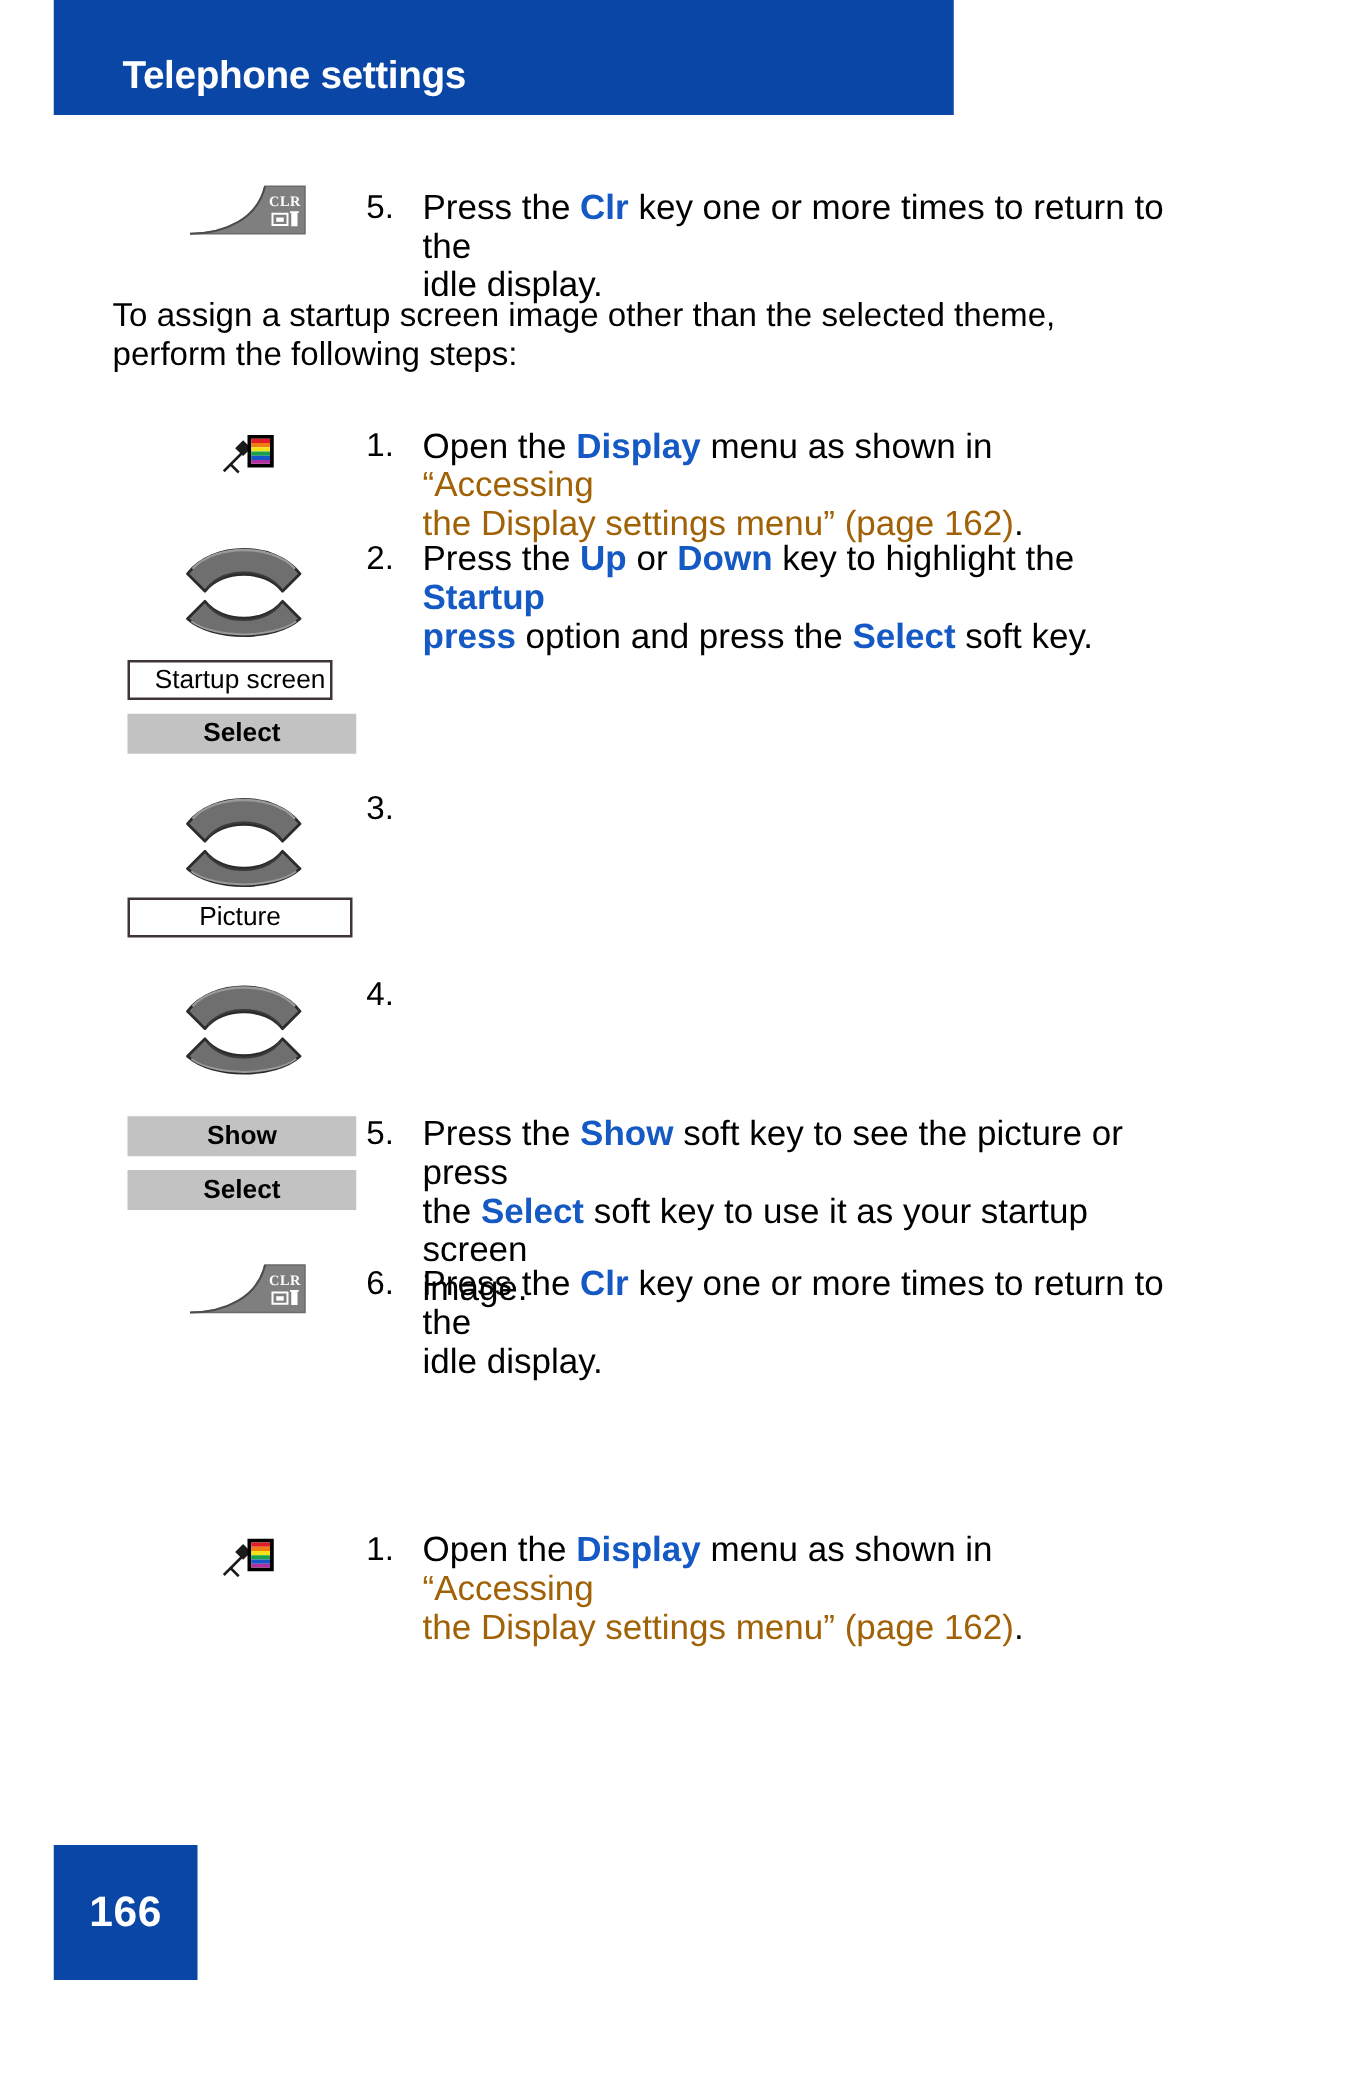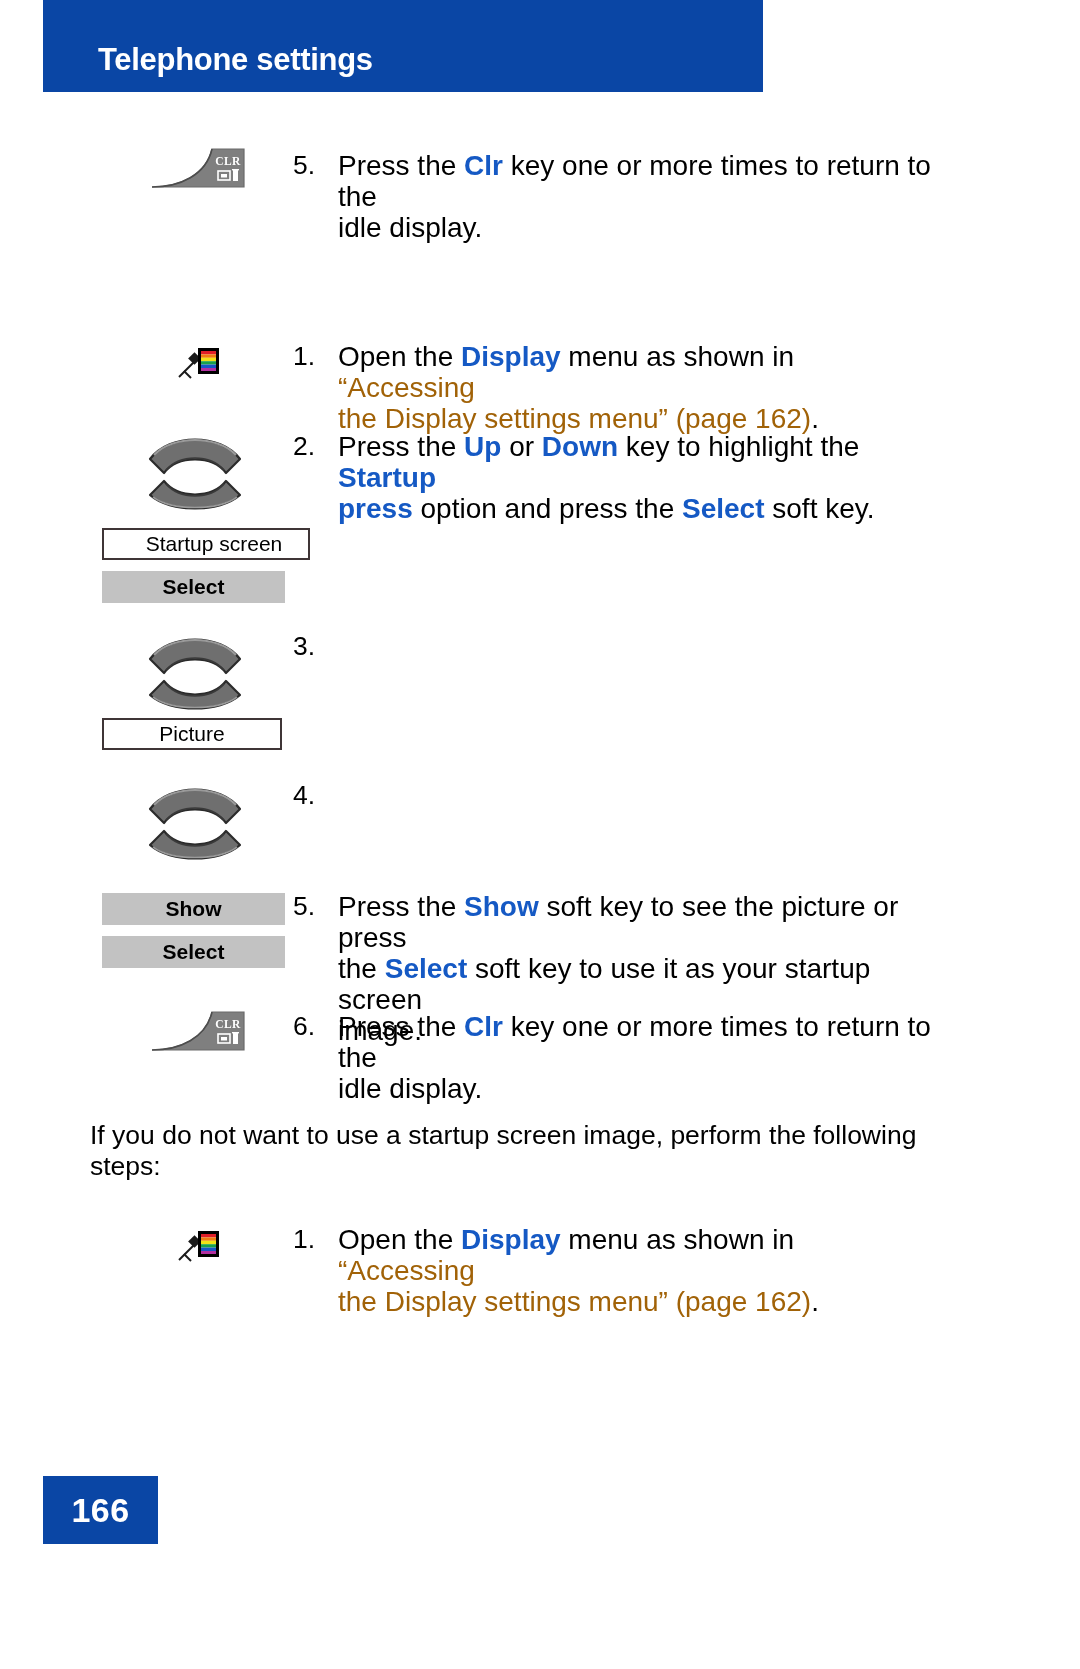--- a/index.html
+++ b/index.html
@@ -77,21 +77,21 @@
     box-sizing:border-box;
     background:#c2c2c2;
     height:32px;
     display:flex;align-items:center;justify-content:center;
     font-size:21px;font-weight:bold;color:#000;
     font-family:"Liberation Sans", sans-serif;
   }
 
   
   .page-num-box{
-    position:absolute;left:43px;top:1476px;width:115px;height:68px;
+    position:absolute;left:43px;top:1476px;width:115px;height:108px;
     background:#0a46a5;
     display:flex;align-items:center;justify-content:center;
   }
   .page-num{
     color:#ffffff;font-size:34px;font-weight:bold;
     letter-spacing:0.5px;
     font-family:"Liberation Sans", sans-serif;
   }
 </style>
 </head>
@@ -115,20 +115,21 @@
         <rect x="82" y="24" width="7" height="1.4" fill="#ffffff"></rect>
       </g>
     </svg>
   </div>
   <div class="step-num" style="left:293px;top:150px;">5.</div>
   <div class="step-text" style="left:338px;top:150px;width:600px;">
     <span>Press the </span><span class="blue-b">Clr</span><span> key one or more times to return to the</span><br>
     <span>idle display.</span>
   </div>
 
+  <div class="para" style="left:90px;top:237px;width:845px;">To assign a startup screen image other than the selected theme, perform the following steps:</div>
 
   <div class="display-icon" style="left:176px;top:341px;">
     <svg width="46" height="40" viewBox="0 0 46 40" xmlns="http://www.w3.org/2000/svg">
 
       <g stroke="#1a1a1a" stroke-width="2" fill="none">
         <line x1="3" y1="36" x2="20" y2="19"></line>
         <line x1="8" y1="30" x2="15" y2="37"></line>
       </g>
       <rect x="14" y="13" width="9" height="9" fill="#1a1a1a" transform="rotate(45 18.5 17.5)"></rect>
 
@@ -159,21 +160,21 @@
       <path d="M26 59 C 40 75 70 75 84 59" fill="none" stroke="#3a3a3a" stroke-width="1.6"></path>
       <path d="M13 72 C 32 86 78 86 97 72" fill="none" stroke="#9a9a9a" stroke-width="1.6"></path>
     </svg>
   </div>
   <div class="step-num" style="left:293px;top:431px;">2.</div>
   <div class="step-text" style="left:338px;top:431px;width:600px;">
     <span>Press the </span><span class="blue-b">Up</span><span> or </span><span class="blue-b">Down</span><span> key to highlight the </span><span class="blue-b">Startup</span><br>
     <span class="blue-b">press</span><span> option and press the </span><span class="blue-b">Select</span><span> soft key.</span>
   </div>
 
-  <div class="menu-box" style="left:102px;top:528px;width:208px;padding-left:16px;">Startup screen</div>
+  <div class="menu-box" style="left:102px;top:528px;width:164px;padding-left:16px;">Startup screen</div>
   <div class="softkey" style="left:102px;top:571px;width:183px;">Select</div>
 
   <div class="navkey" style="left:140px;top:625px;">
     <svg width="110" height="88" viewBox="0 0 110 88" xmlns="http://www.w3.org/2000/svg">
       <path d="M10 34 C 30 8 80 8 100 34 L 86 48 C 72 30 38 30 24 48 Z" fill="#6f6f6f" stroke="#2b2b2b" stroke-width="2.2" stroke-linejoin="round"></path>
       <path d="M14 30 C 33 10 77 10 96 30" fill="none" stroke="#9a9a9a" stroke-width="2"></path>
       <path d="M26 45 C 40 29 70 29 84 45" fill="none" stroke="#3a3a3a" stroke-width="1.6"></path>
       <path d="M24 56 C 38 74 72 74 86 56 L 100 70 C 80 88 30 88 10 70 Z" fill="#6f6f6f" stroke="#2b2b2b" stroke-width="2.2" stroke-linejoin="round"></path>
       <path d="M26 59 C 40 75 70 75 84 59" fill="none" stroke="#3a3a3a" stroke-width="1.6"></path>
       <path d="M13 72 C 32 86 78 86 97 72" fill="none" stroke="#9a9a9a" stroke-width="1.6"></path>
@@ -217,21 +218,20 @@
         <rect x="82" y="24" width="7" height="1.4" fill="#ffffff"></rect>
       </g>
     </svg>
   </div>
   <div class="step-num" style="left:293px;top:1011px;">6.</div>
   <div class="step-text" style="left:338px;top:1011px;width:600px;">
     <span>Press the </span><span class="blue-b">Clr</span><span> key one or more times to return to the</span><br>
     <span>idle display.</span>
   </div>
 
-  <div class="para" style="left:90px;top:1120px;width:845px;">If you do not want to use a startup screen image, perform the following steps:</div>
 
   <div class="display-icon" style="left:176px;top:1224px;">
     <svg width="46" height="40" viewBox="0 0 46 40" xmlns="http://www.w3.org/2000/svg">
       <g stroke="#1a1a1a" stroke-width="2" fill="none">
         <line x1="3" y1="36" x2="20" y2="19"></line>
         <line x1="8" y1="30" x2="15" y2="37"></line>
       </g>
       <rect x="14" y="13" width="9" height="9" fill="#1a1a1a" transform="rotate(45 18.5 17.5)"></rect>
       <rect x="22" y="7" width="21" height="26" fill="#000000"></rect>
       <rect x="25" y="10" width="15" height="20" fill="#ffffff"></rect>

